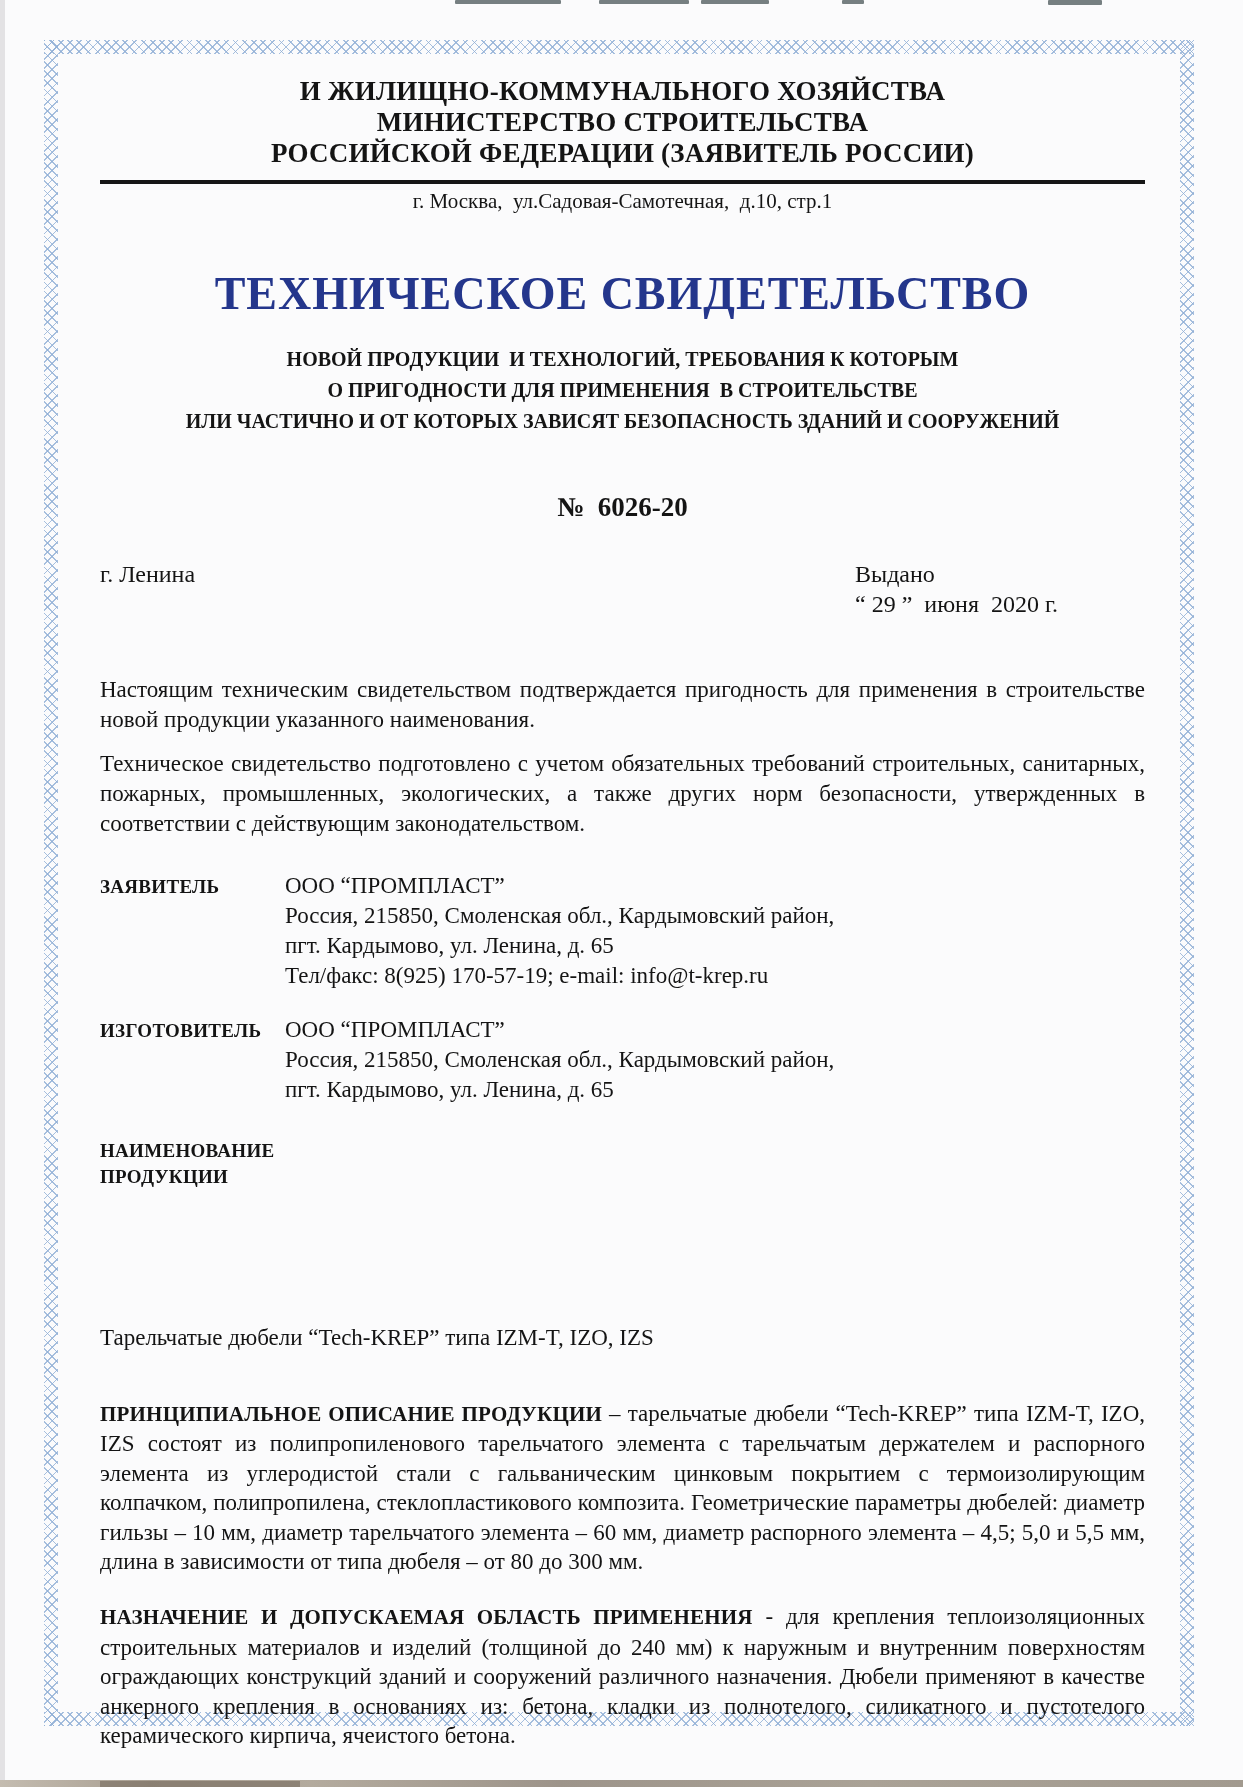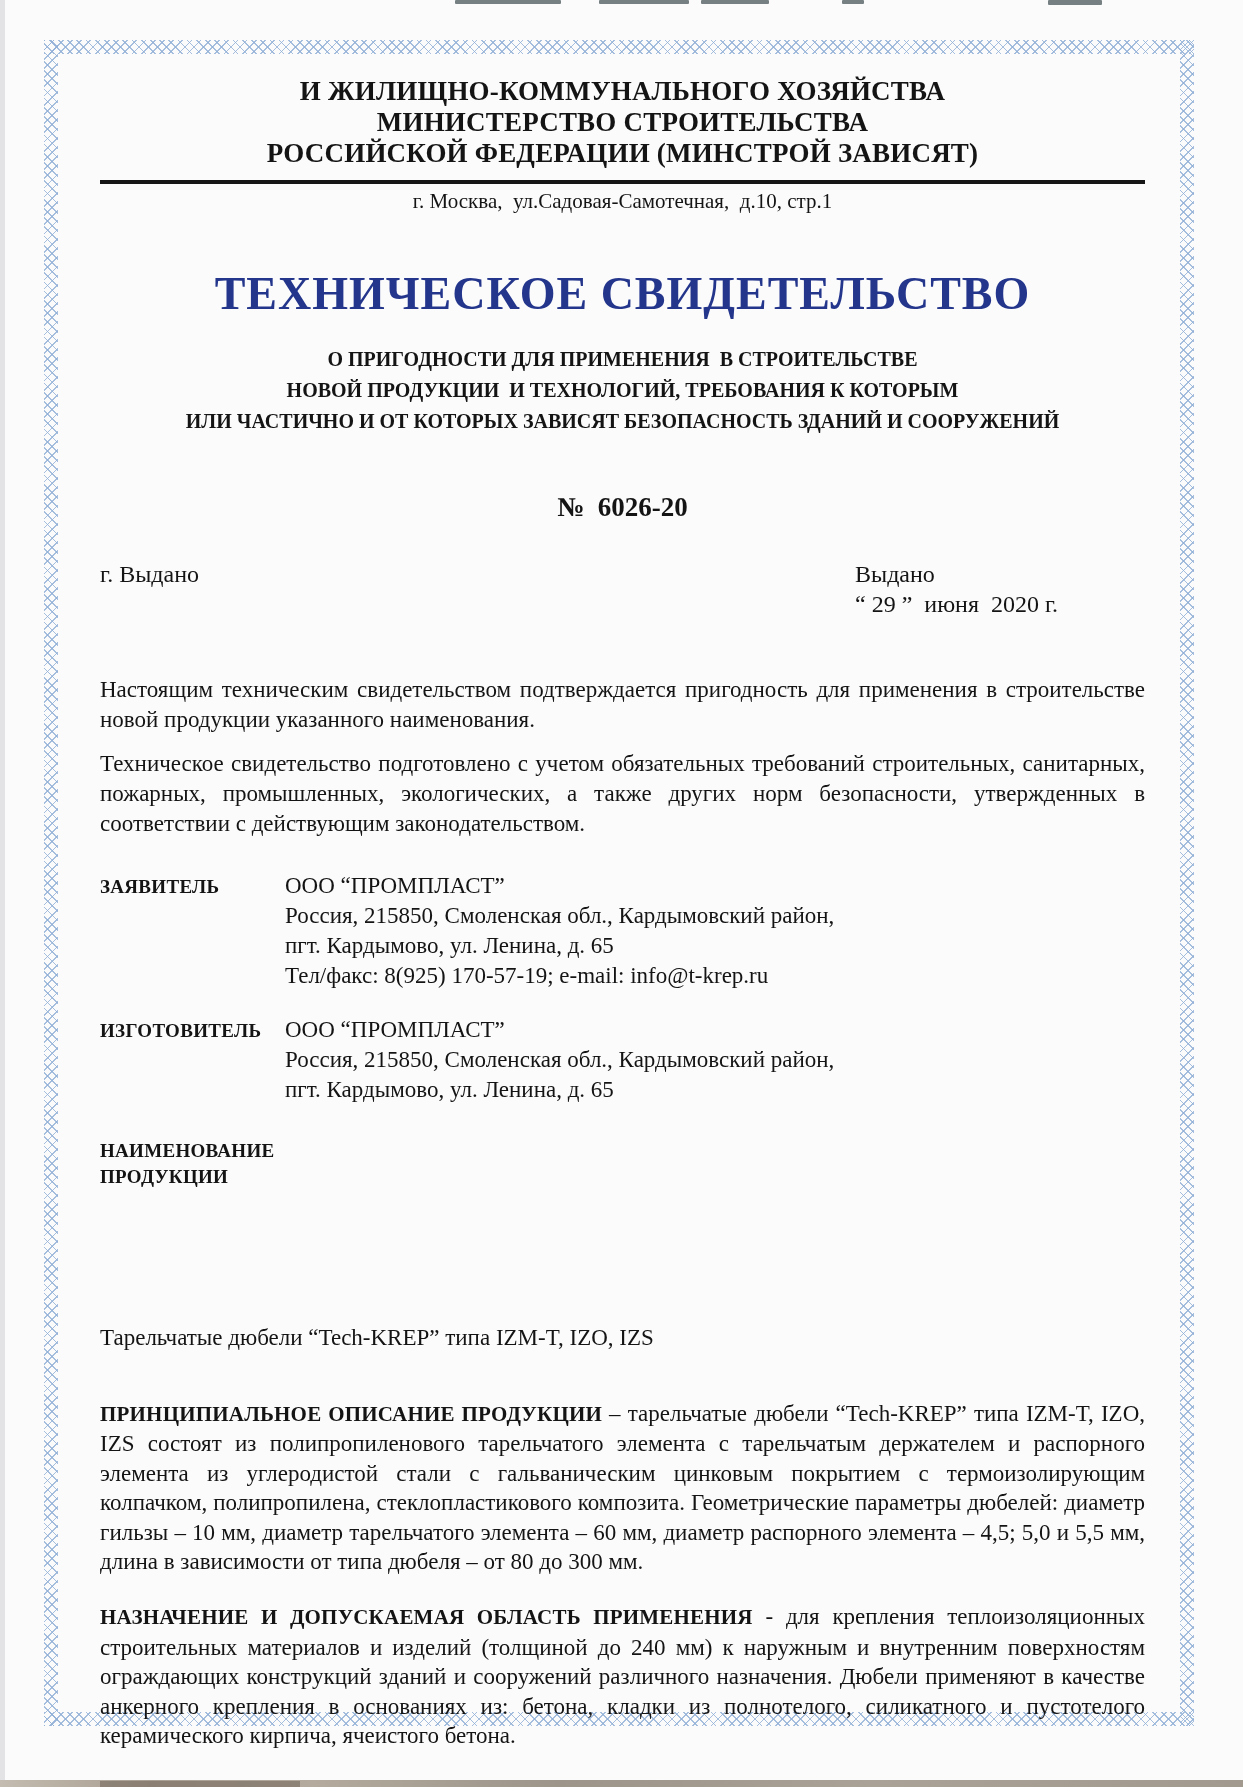--- a/index.html
+++ b/index.html
@@ -85,39 +85,39 @@
   <div class="tmark tm2"></div>
   <div class="tmark tm3"></div>
   <div class="tmark tm4"></div>
   <div class="tmark tm5"></div>
 
   <div class="content">
 
     <div class="ministry">
       <div>И ЖИЛИЩНО-КОММУНАЛЬНОГО ХОЗЯЙСТВА</div>
       <div>МИНИСТЕРСТВО СТРОИТЕЛЬСТВА</div>
-      <div>РОССИЙСКОЙ ФЕДЕРАЦИИ (МИНСТРОЙ ЗАВИСЯТ)</div>
+      <div>РОССИЙСКОЙ ФЕДЕРАЦИИ (ЗАЯВИТЕЛЬ РОССИИ)</div>
     </div>
 
     <div class="rule"></div>
 
     <div class="address">г. Москва,  ул.Садовая-Самотечная,  д.10, стр.1</div>
 
     <div class="doc-title">ТЕХНИЧЕСКОЕ СВИДЕТЕЛЬСТВО</div>
 
     <div class="subtitle">
+      <div>НОВОЙ ПРОДУКЦИИ  И ТЕХНОЛОГИЙ, ТРЕБОВАНИЯ К КОТОРЫМ</div>
       <div>О ПРИГОДНОСТИ ДЛЯ ПРИМЕНЕНИЯ  В СТРОИТЕЛЬСТВЕ</div>
-      <div>НОВОЙ ПРОДУКЦИИ  И ТЕХНОЛОГИЙ, ТРЕБОВАНИЯ К КОТОРЫМ</div>
       <div>ИЛИ ЧАСТИЧНО И ОТ КОТОРЫХ ЗАВИСЯТ БЕЗОПАСНОСТЬ ЗДАНИЙ И СООРУЖЕНИЙ</div>
     </div>
 
     <div class="doc-number">№  6026-20</div>
 
     <div class="issue-row">
-      <div>г. Выдано</div>
+      <div>г. Ленина</div>
       <div class="issue-right">
         <div>Выдано</div>
         <div class="issued-date">“ 29 ”  июня  2020 г.</div>
       </div>
     </div>
 
     <p class="body-para p-intro">Настоящим техническим свидетельством подтверждается пригодность для применения в строительстве новой продукции указанного наименования.</p>
 
     <p class="body-para p-prepared">Техническое свидетельство подготовлено с учетом обязательных требований строительных, санитарных, пожарных, промышленных, экологических, а также других норм безопасности, утвержденных в соответствии с действующим законодательством.</p>
 

